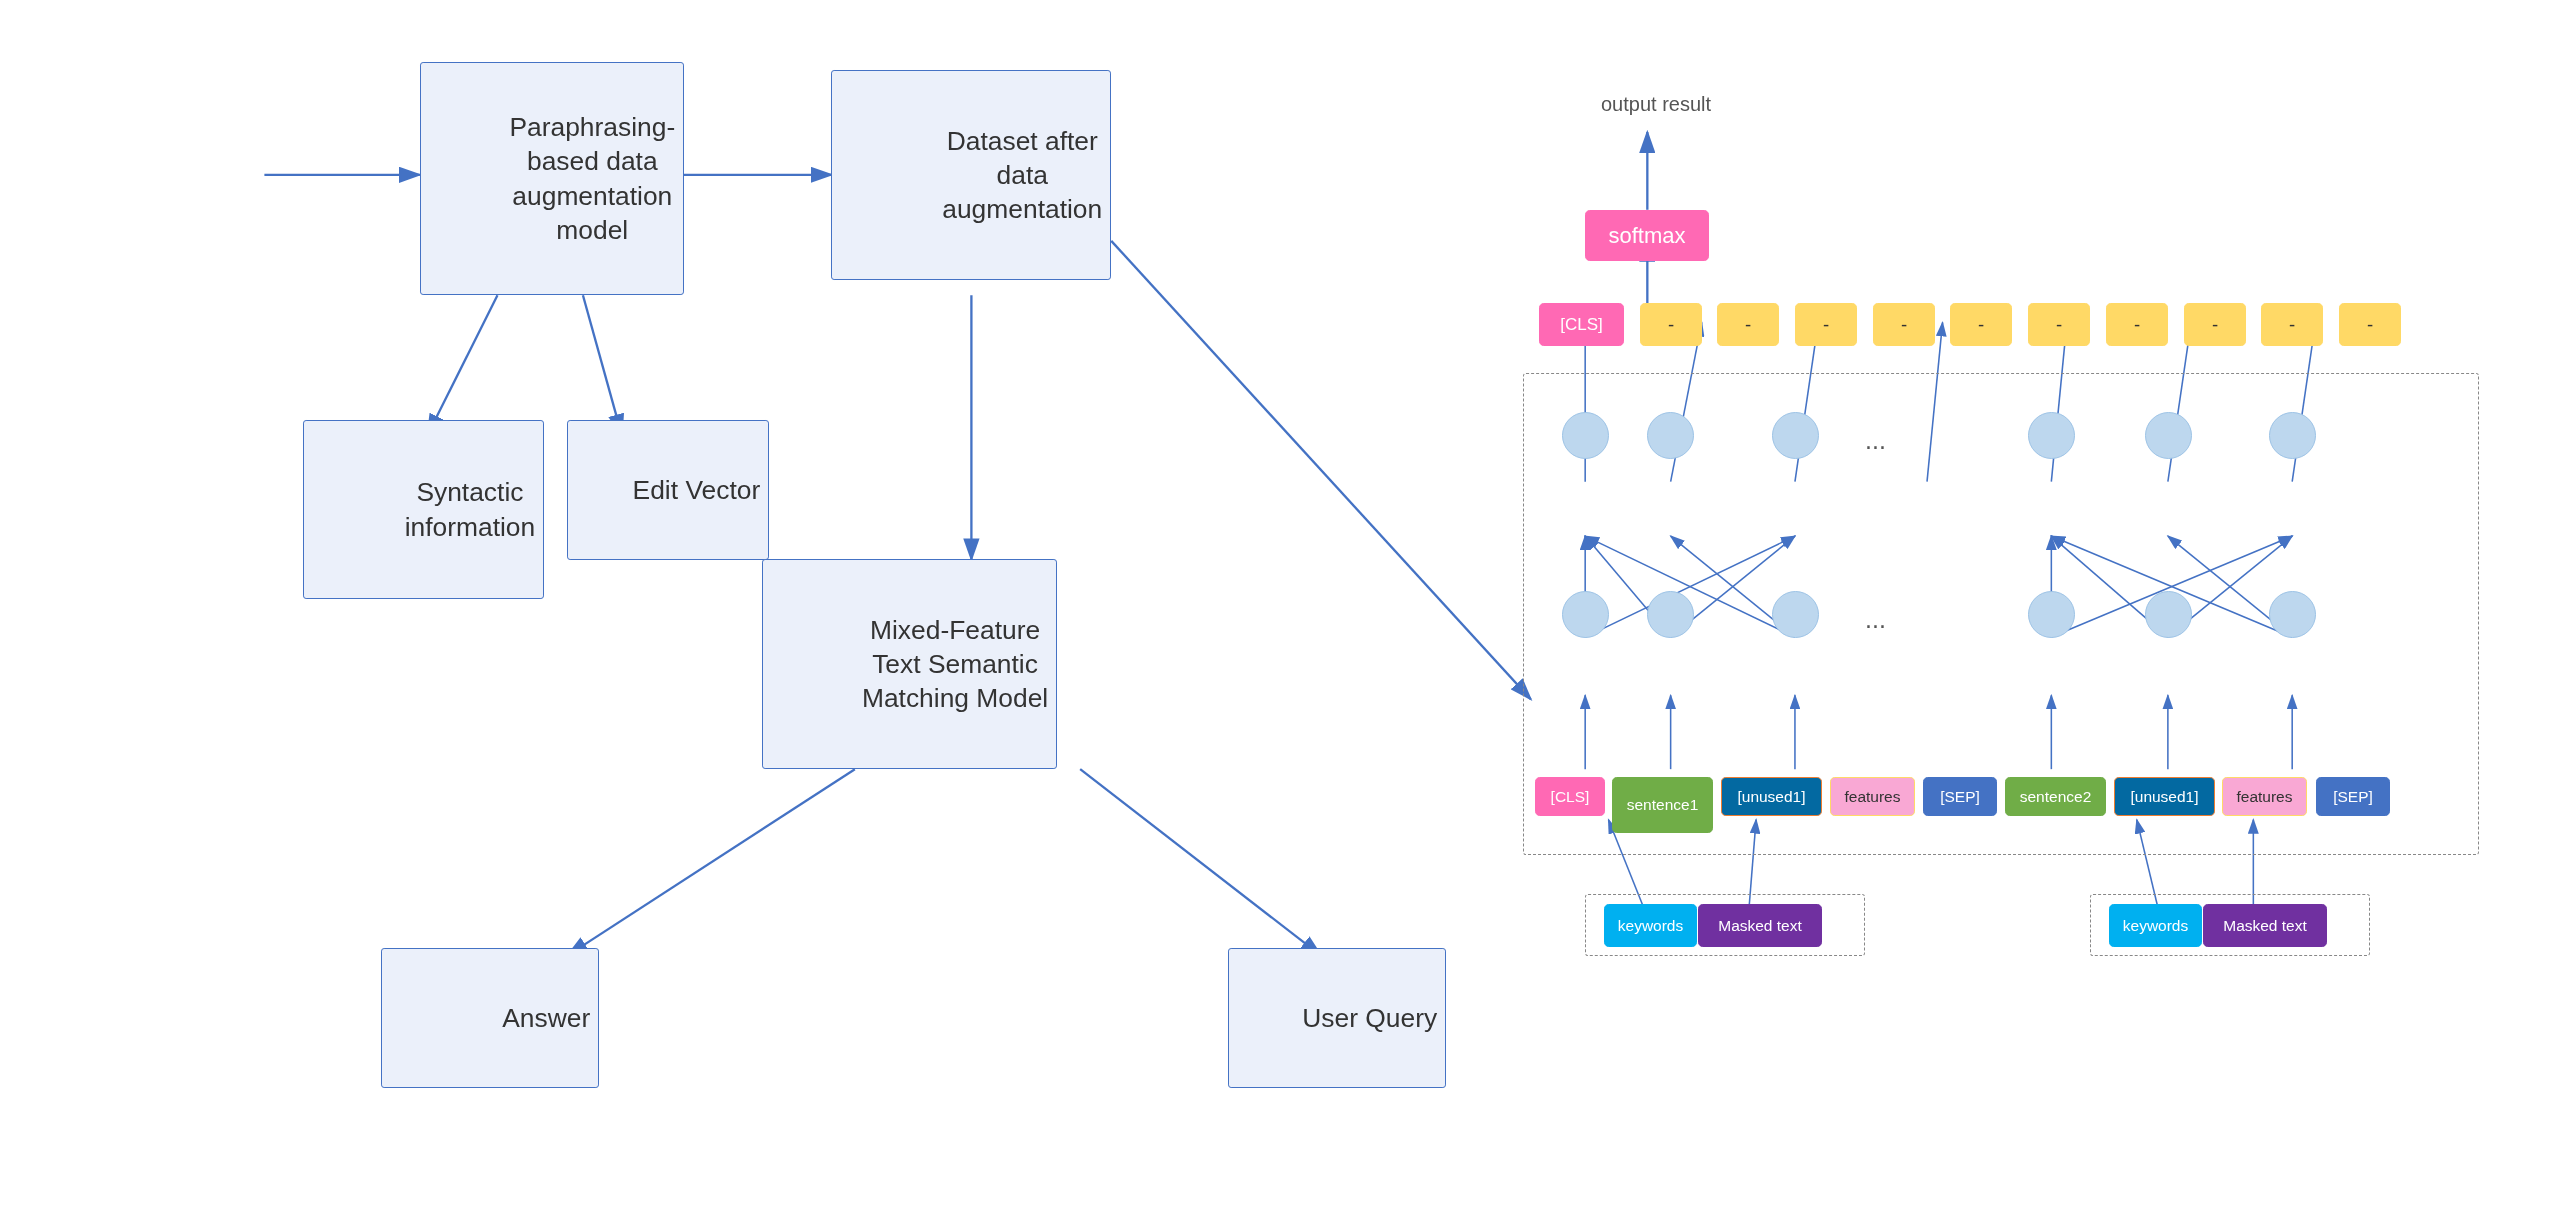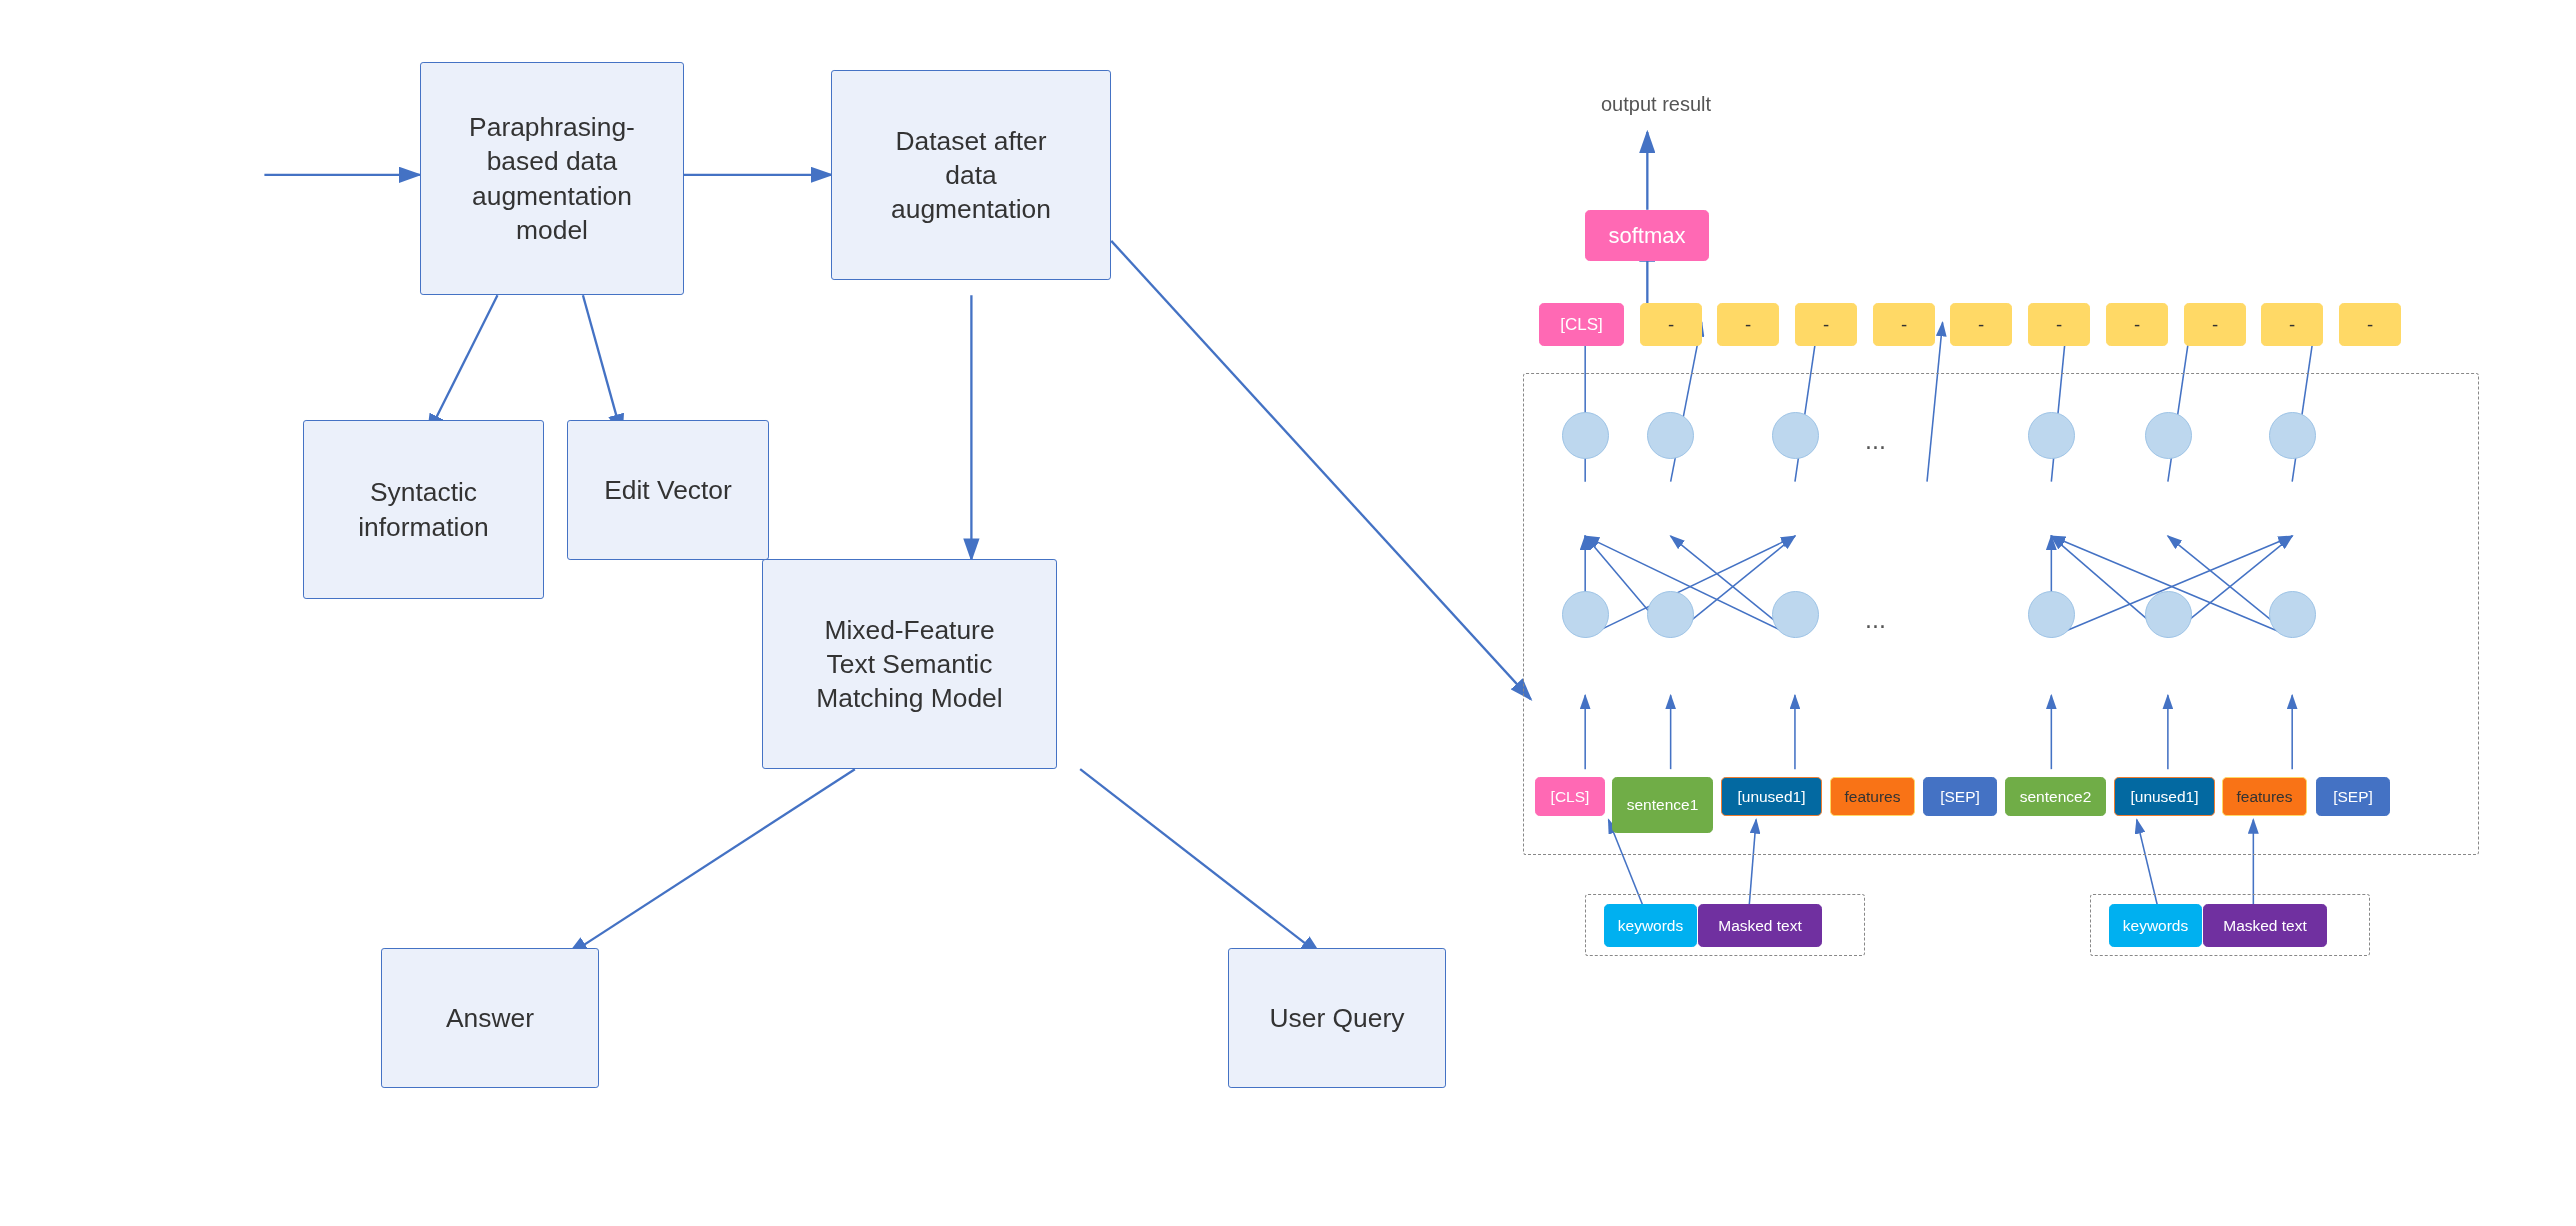--- a/index.html
+++ b/index.html
@@ -16,21 +16,21 @@
       width: 2576px;
       height: 1226px;
     }
     .box {
       position: absolute;
       border: 1.6px solid #4472C4;
       border-radius: 3.1px;
       background: #ffffff;
       display: flex;
       align-items: center;
-      justify-content: center;
+      justify-content: flex-end;
       text-align: center;
       font-size: 28px;
       color: #333;
       padding: 7.8px;
       line-height: 1.3;
     }
     .box-light {
       background: #EBF0FA;
     }
     .softmax-box {
@@ -52,21 +52,21 @@
       font-size: 18.6px;
       padding: 4.7px 7.8px;
       display: flex;
       align-items: center;
       justify-content: center;
     }
     .token-pink { background: #FF69B4; color: #fff; border: 1.6px solid #FF69B4; }
     .token-green { background: #70AD47; color: #fff; border: 1.6px solid #70AD47; }
     .token-orange { background: #0369a1; color: #fff; border: 1.6px solid #ED7D31; }
     .token-blue { background: #4472C4; color: #fff; border: 1.6px solid #4472C4; }
-    .token-yellow { background: #f97316; color: #333; border: 1.6px solid #FFD966; }
+    .token-yellow { background: #f9a8d4; color: #333; border: 1.6px solid #FFD966; }
     .token-purple { background: #7030A0; color: #fff; border: 1.6px solid #7030A0; }
     .token-teal { background: #00B0F0; color: #fff; border: 1.6px solid #00B0F0; margin-left: 7px; }
     .circle-node {
       position: absolute;
       width: 47px;
       height: 47px;
       border-radius: 50%;
       background: #BDD7EE;
       border: 1.6px solid #9DC3E6;
     }

